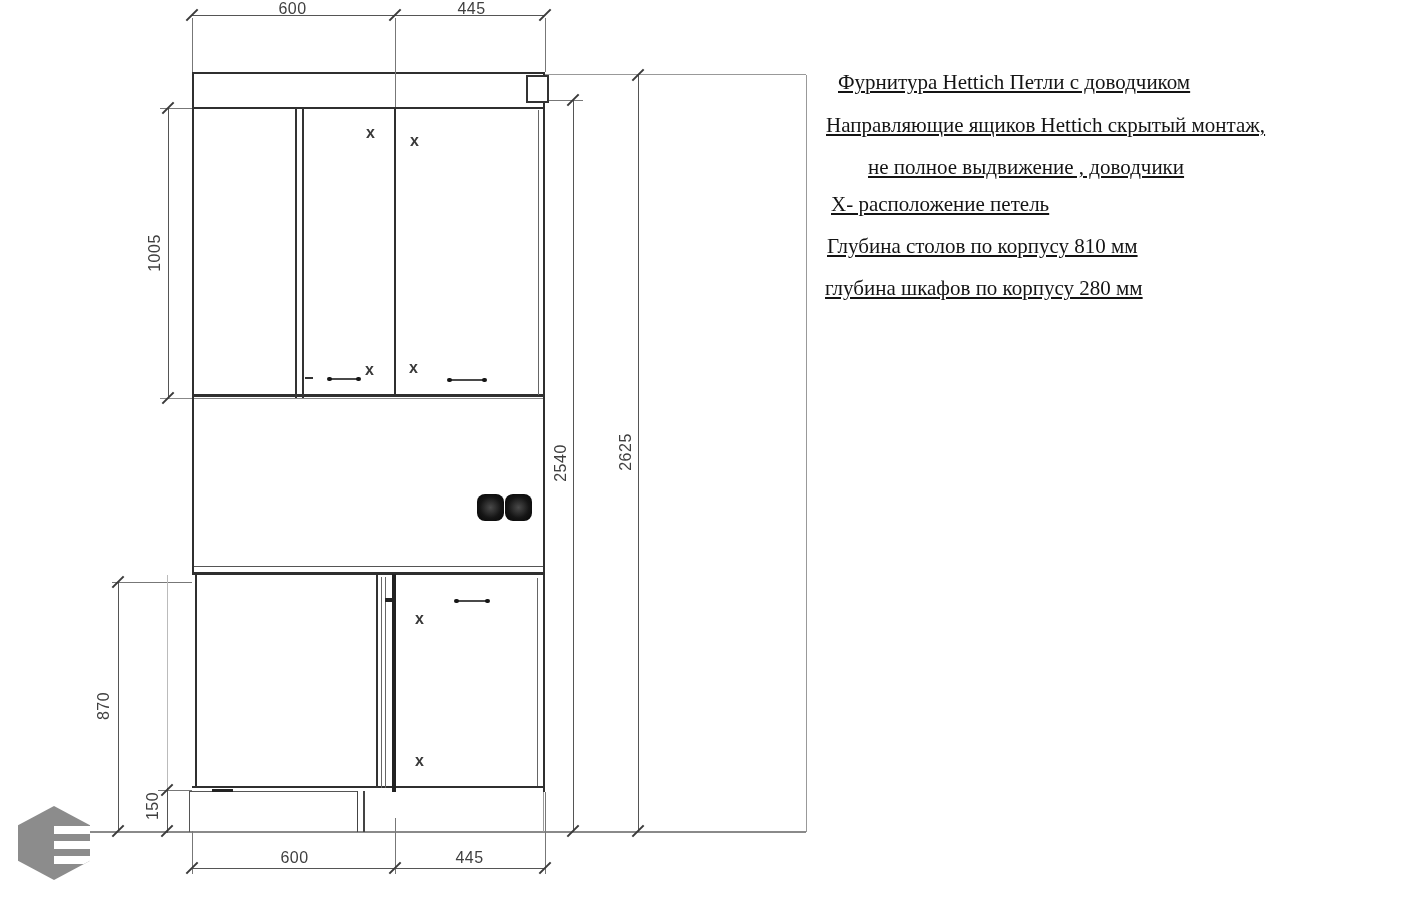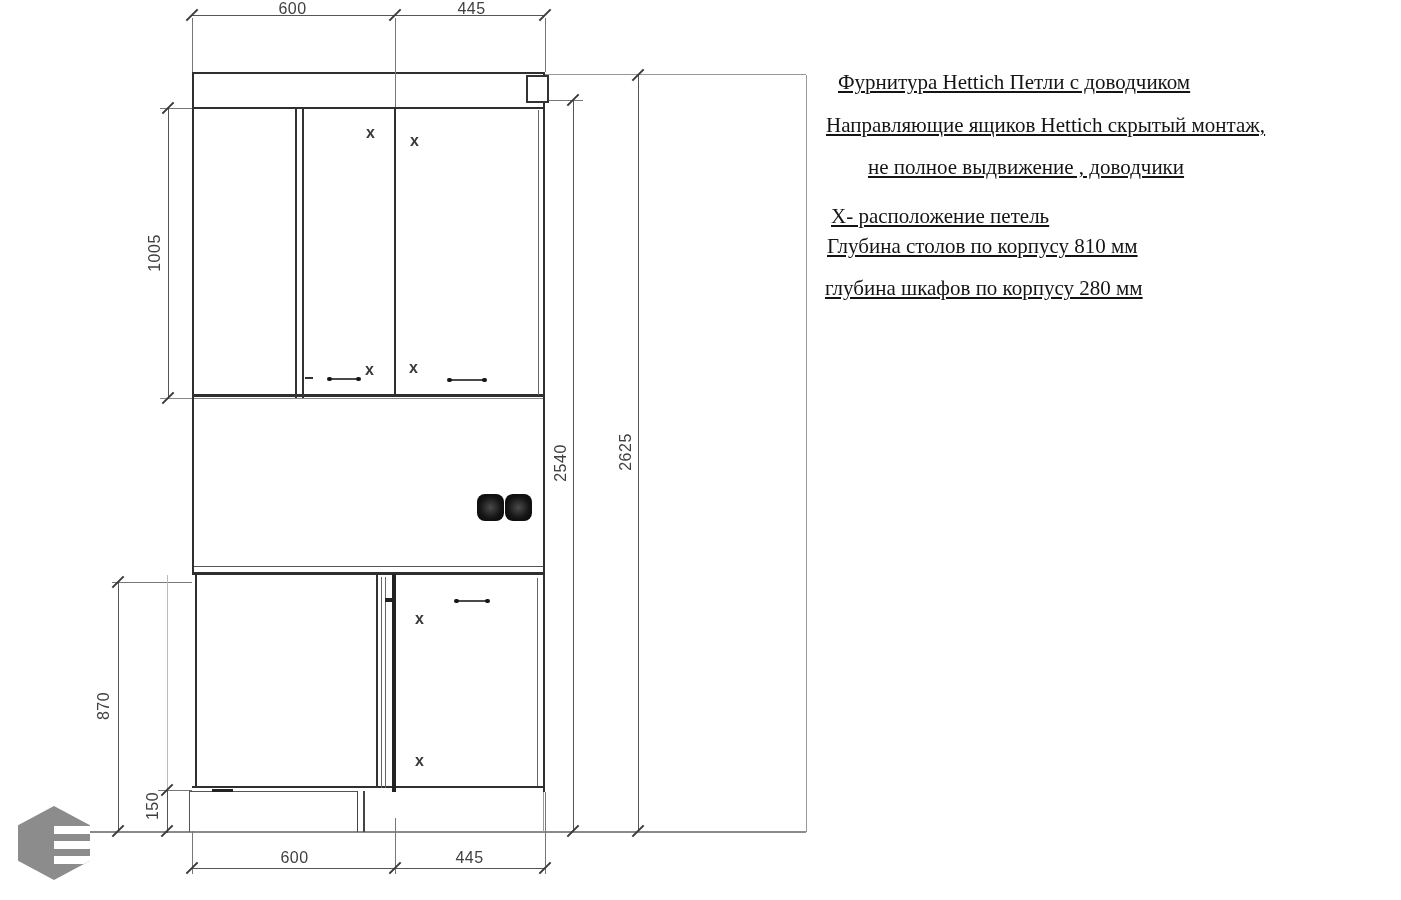--- a/index.html
+++ b/index.html
@@ -144,18 +144,18 @@
   <div class="hl z3" style="left:305px;top:377px;width:8px;height:2px;background:#333;"></div>
   <div class="hl z3" style="left:385px;top:598px;width:10px;height:4px;background:#222;"></div>
 
   <div class="socket" style="left:477px;top:494px;"></div>
   <div class="socket" style="left:505px;top:494px;"></div>
 
   <div class="notes">
     <div class="nline" style="left:14px;top:70px;">Фурнитура Hettich   Петли с доводчиком</div>
     <div class="nline" style="left:2px;top:113px;">Направляющие ящиков Hettich скрытый монтаж,</div>
     <div class="nline" style="left:2px;top:155px;margin-left:42px;">не полное выдвижение , доводчики</div>
-    <div class="nline" style="left:7px;top:204px;">X- расположение петель</div>
+    <div class="nline" style="left:7px;top:192px;">X- расположение петель</div>
     <div class="nline" style="left:3px;top:234px;">Глубина столов по корпусу 810 мм</div>
     <div class="nline" style="left:1px;top:276px;">глубина шкафов по корпусу 280 мм</div>
   </div>
 
 </div>
 
 </body></html>

